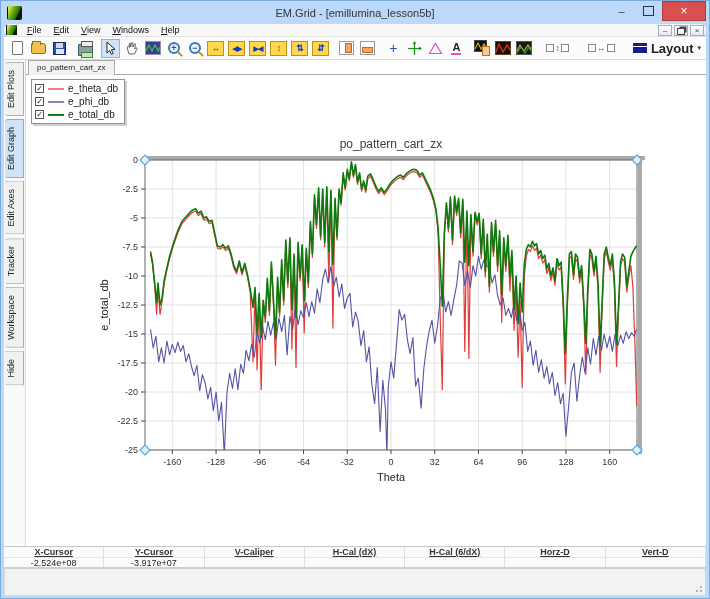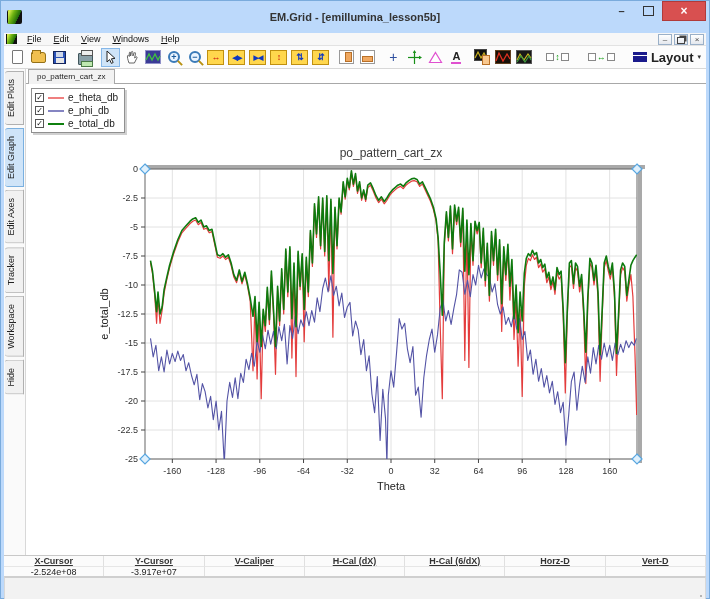--- a/index.html
+++ b/index.html
@@ -1,31 +1,31 @@
 <!DOCTYPE html>
 <html><head>
 <meta charset="utf-8">
 <style>
   * { margin:0; padding:0; box-sizing:border-box; }
   html,body { width:710px; height:599px; font-family:"Liberation Sans",sans-serif; }
   .window { width:710px; height:599px; background:#bcd9fb; border:1px solid #7aabdc; padding:0 3px 3px 3px; position:relative; }
 
   
-  .titlebar { height:32px; display:flex; align-items:center; position:relative;font-weight:bold; }
+  .titlebar { height:23px; display:flex; align-items:center; position:relative; }
   .app-logo { width:15px; height:14px; margin-left:3px; background:#111; position:relative; overflow:hidden; border-radius:2px; }
   .app-logo::before { content:""; position:absolute; left:1px; top:-2px; width:18px; height:18px;
       background:linear-gradient(115deg, #cfe84a 12%, #6fb412 30%, #1d6b08 55%, transparent 56%); }
   .title-text { position:absolute; left:0; right:0; text-align:center; font-size:11px; color:#333; }
   .winbtns { margin-left:auto; display:flex; height:20px; align-self:flex-start; }
   .winbtn { width:27px; height:20px; display:flex; align-items:center; justify-content:center; font-size:11px; color:#333; }
   .winbtn.max-glyph::before { content:""; width:9px; height:8px; border:1px solid #333; background:transparent; }
   .winbtn.close { width:44px; background:#d85050; color:#fff; border:1px solid #b03a3a; font-size:12px; }
 
   
-  .menubar { height:13px; background:#f7f7f7; display:flex; align-items:center; border-bottom:1px solid #e2e2e2; position:relative; }
+  .menubar { height:13px; background:#f7f7f7; display:flex; align-items:center; border-bottom:1px solid #e2e2e2; position:relative;border-radius:6px; }
   .menu-logo { width:11px; height:10px; margin:0 4px 0 2px; background:#111; position:relative; overflow:hidden; }
   .menu-logo::before { content:""; position:absolute; left:1px; top:-2px; width:14px; height:14px;
       background:linear-gradient(115deg,#cfe84a 12%, #6fb412 30%, #1d6b08 55%, transparent 56%); }
   .menu-item { font-size:9px; color:#111; padding:0 6px; line-height:13px; }
   .menu-item u { text-decoration:underline; }
   .mdi-btns { margin-left:auto; display:flex; gap:2px; margin-right:2px; }
   .mdi-btn { width:14px; height:11px; border:1px solid #9ab0c8; background:linear-gradient(#ffffff,#e4e8ee); font-size:8px; line-height:9px; text-align:center; color:#444; }
   .mdi-btn.restore::before { content:""; display:inline-block; width:6px; height:5px; border:1px solid #444; margin-top:2px; box-shadow:2px -2px 0 -0.5px #444; }
 
   

